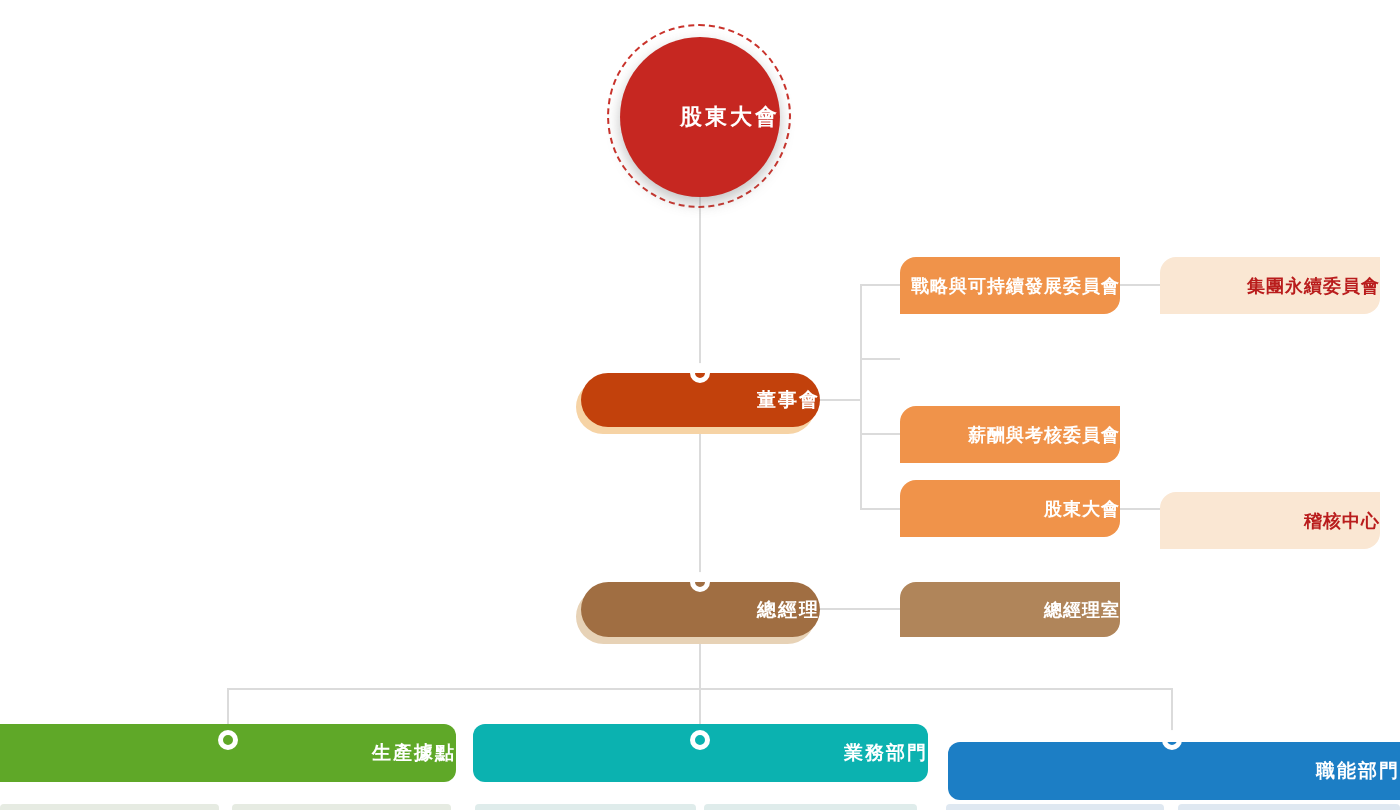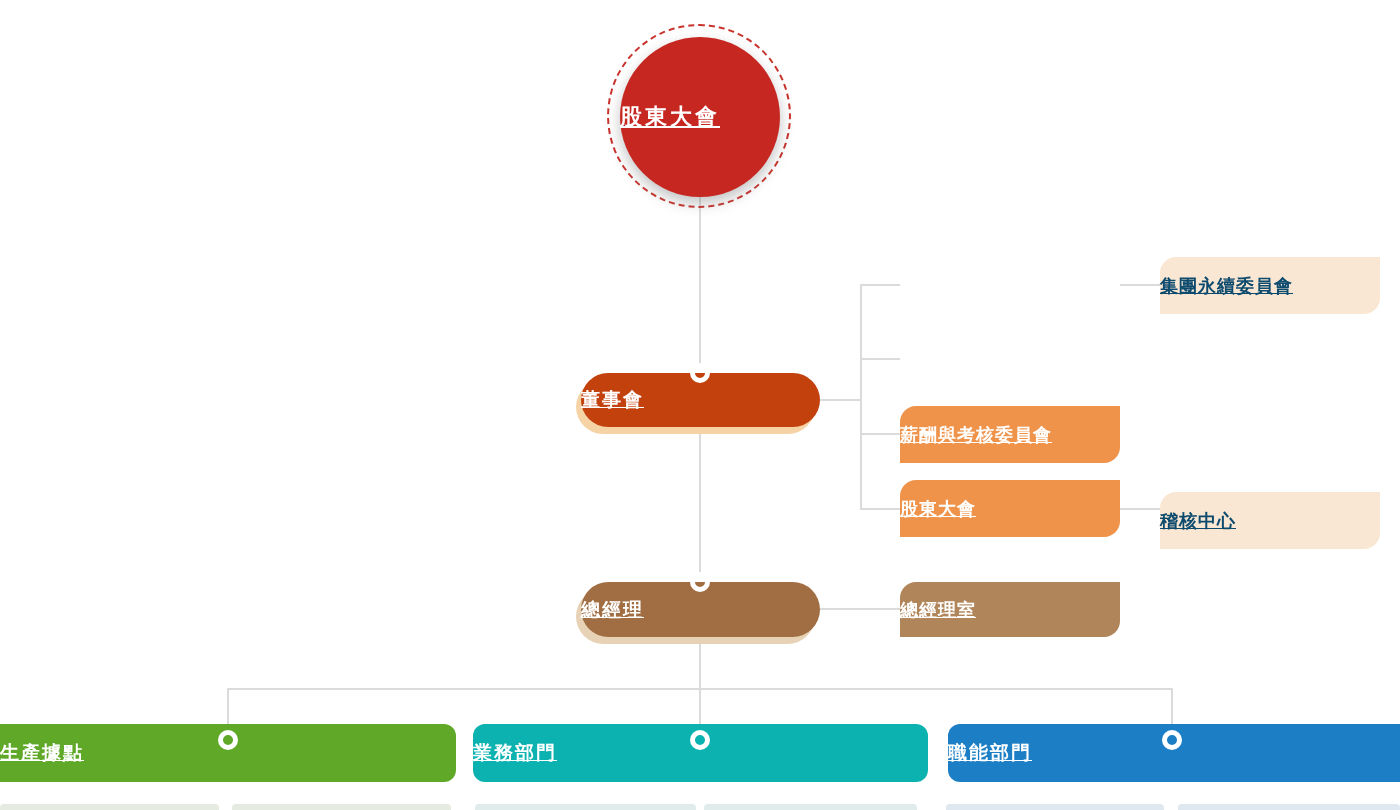--- a/index.html
+++ b/index.html
@@ -4,39 +4,39 @@
 <style>
   html,body{margin:0;padding:0;background:#fff;}
   #stage{
     position:relative;width:1400px;height:810px;background:#ffffff;overflow:hidden;
     font-family:"Liberation Sans","DejaVu Sans",sans-serif;
   }
   .line{position:absolute;background:#dbdbdb;}
   .line-h{height:2px;}
   .line-v{width:2px;}
 
-  .node{position:absolute;display:flex;align-items:center;justify-content:flex-start;
-        font-weight:bold;color:#ffffff;box-sizing:border-box;text-decoration:underline;}
+  .node{position:absolute;display:flex;align-items:center;justify-content:flex-end;
+        font-weight:bold;color:#ffffff;box-sizing:border-box;}
 
   
   .ring{position:absolute;left:607px;top:24px;width:184px;height:184px;border-radius:50%;
         border:2px dashed #c9322b;box-sizing:border-box;}
   .circle{left:620px;top:37px;width:160px;height:160px;border-radius:50%;
           background:#c62721;font-size:22px;letter-spacing:3px;
           box-shadow:0 6px 14px rgba(120,120,120,0.45);}
 
   
   .pill{width:239px;height:54px;border-radius:28px;font-size:19px;letter-spacing:2px;}
   .pill-board{left:581px;top:373px;background:#c2410c;box-shadow:-5px 7px 0 #f6d3a5;}
   .pill-gm{left:581px;top:582px;height:55px;background:#a06e42;box-shadow:-5px 7px 0 #e7d2b6;}
 
   
   .box{width:220px;height:57px;border-radius:16px 0 16px 0;font-size:18px;letter-spacing:1px;}
   .box-orange{left:900px;background:#f0934a;}
-  .box-beige{left:1160px;background:#fae7d3;color:#0c4a6e;}
+  .box-beige{left:1160px;background:#fae7d3;color:#b91c1c;}
   .box-gmo{left:900px;top:582px;height:55px;background:#b0855a;}
 
   
   .bar{top:724px;height:58px;font-size:19px;letter-spacing:2px;}
   .bar-left{left:0;width:456px;border-radius:0 12px 12px 0;}
   .bar-mid{left:473px;width:455px;border-radius:12px;}
   .bar-right{left:948px;width:452px;border-radius:12px 0 0 12px;}
 
   
   .dot{position:absolute;width:10px;height:10px;border:5px solid #ffffff;border-radius:50%;
@@ -70,20 +70,23 @@
   <div class="ring"></div>
   <div class="node circle">
     <span>股東大會</span>
   </div>
 
   <div class="node pill pill-board">
     <span>董事會</span>
   </div>
   <div class="dot" style="left:690px;top:363px;"></div>
 
+  <div class="node box box-orange" style="top:257px;">
+    <span>戰略與可持續發展委員會</span>
+  </div>
   <div class="node box box-orange" style="top:406px;">
     <span>薪酬與考核委員會</span>
   </div>
   <div class="node box box-orange" style="top:480px;">
     <span>股東大會</span>
   </div>
 
   <div class="node box box-beige" style="top:257px;">
     <span>集團永續委員會</span>
   </div>
@@ -98,21 +101,21 @@
   <div class="node box box-gmo">
     <span>總經理室</span>
   </div>
 
   <div class="node bar bar-left" style="background-color: rgb(95, 168, 40);">
     <span>生產據點</span>
   </div>
   <div class="node bar bar-mid" style="background-color: rgb(11, 178, 176);">
     <span>業務部門</span>
   </div>
-  <div class="node bar bar-right" style="background-color: rgb(28, 126, 197);">
+  <div class="node bar bar-right" style="background-color: rgb(28, 126, 197); margin-top: 18px;">
     <span>職能部門</span>
   </div>
   <div class="dot" style="left:218px;top:730px;"></div>
   <div class="dot" style="left:690px;top:730px;"></div>
   <div class="dot" style="left:1162px;top:730px;"></div>
 
   <div class="strip" style="left: 0px; width: 219px; background-color: rgb(230, 235, 226);"></div>
   <div class="strip" style="left: 232px; width: 219px; background-color: rgb(230, 235, 226);"></div>
   <div class="strip" style="left: 475px; width: 221px; background-color: rgb(223, 236, 235);"></div>
   <div class="strip" style="left: 704px; width: 213px; background-color: rgb(223, 236, 235);"></div>

